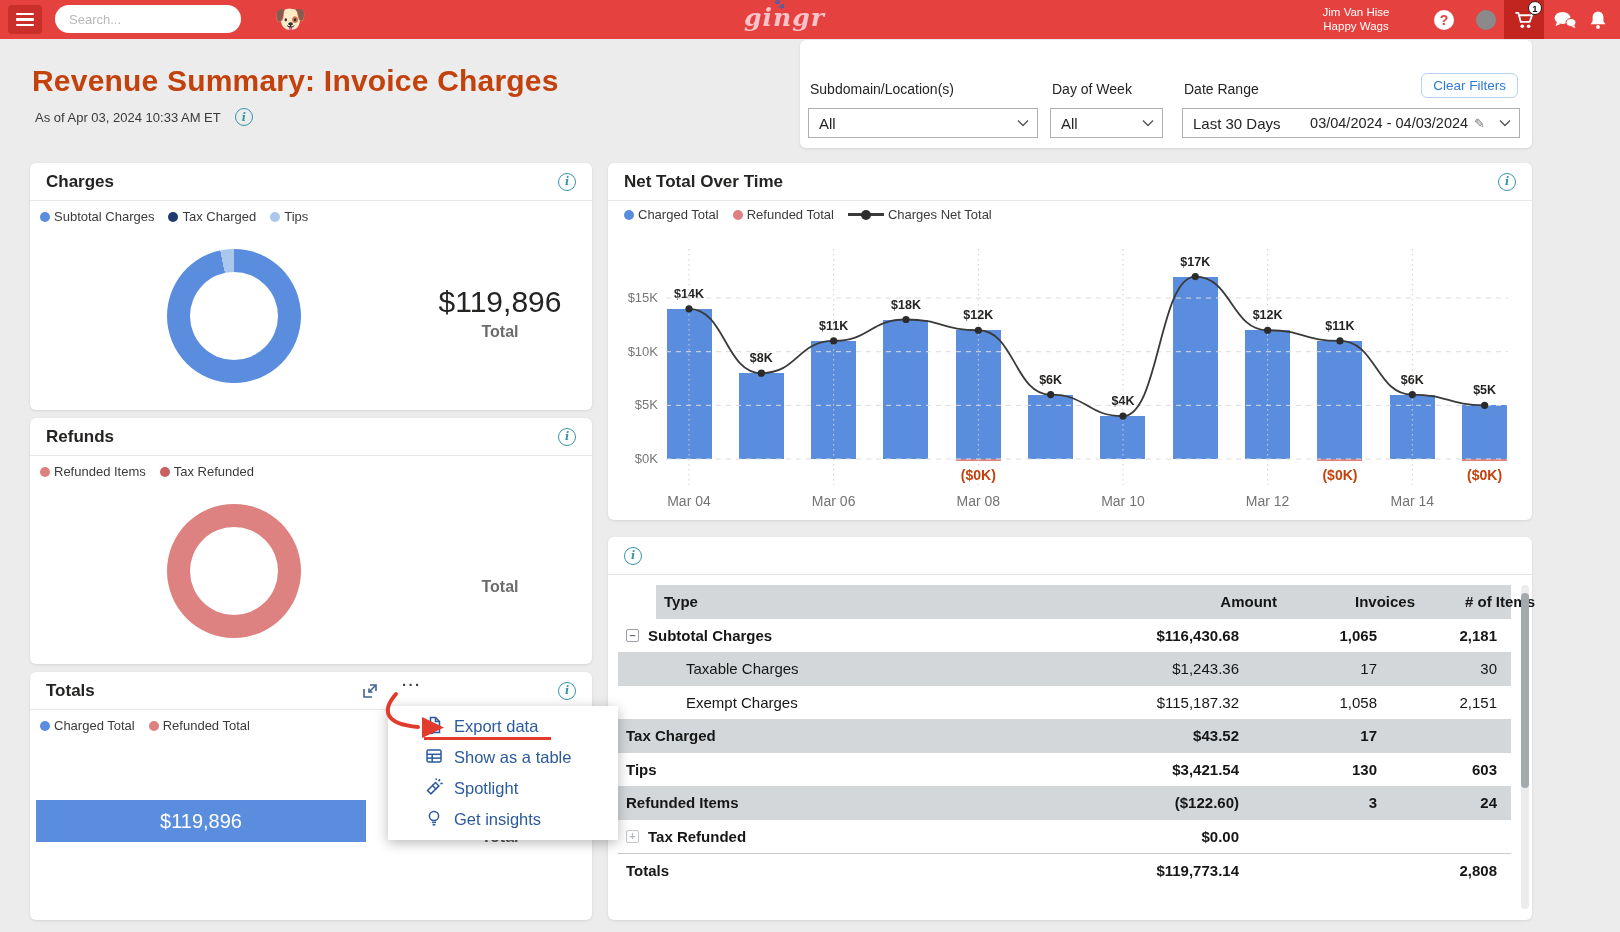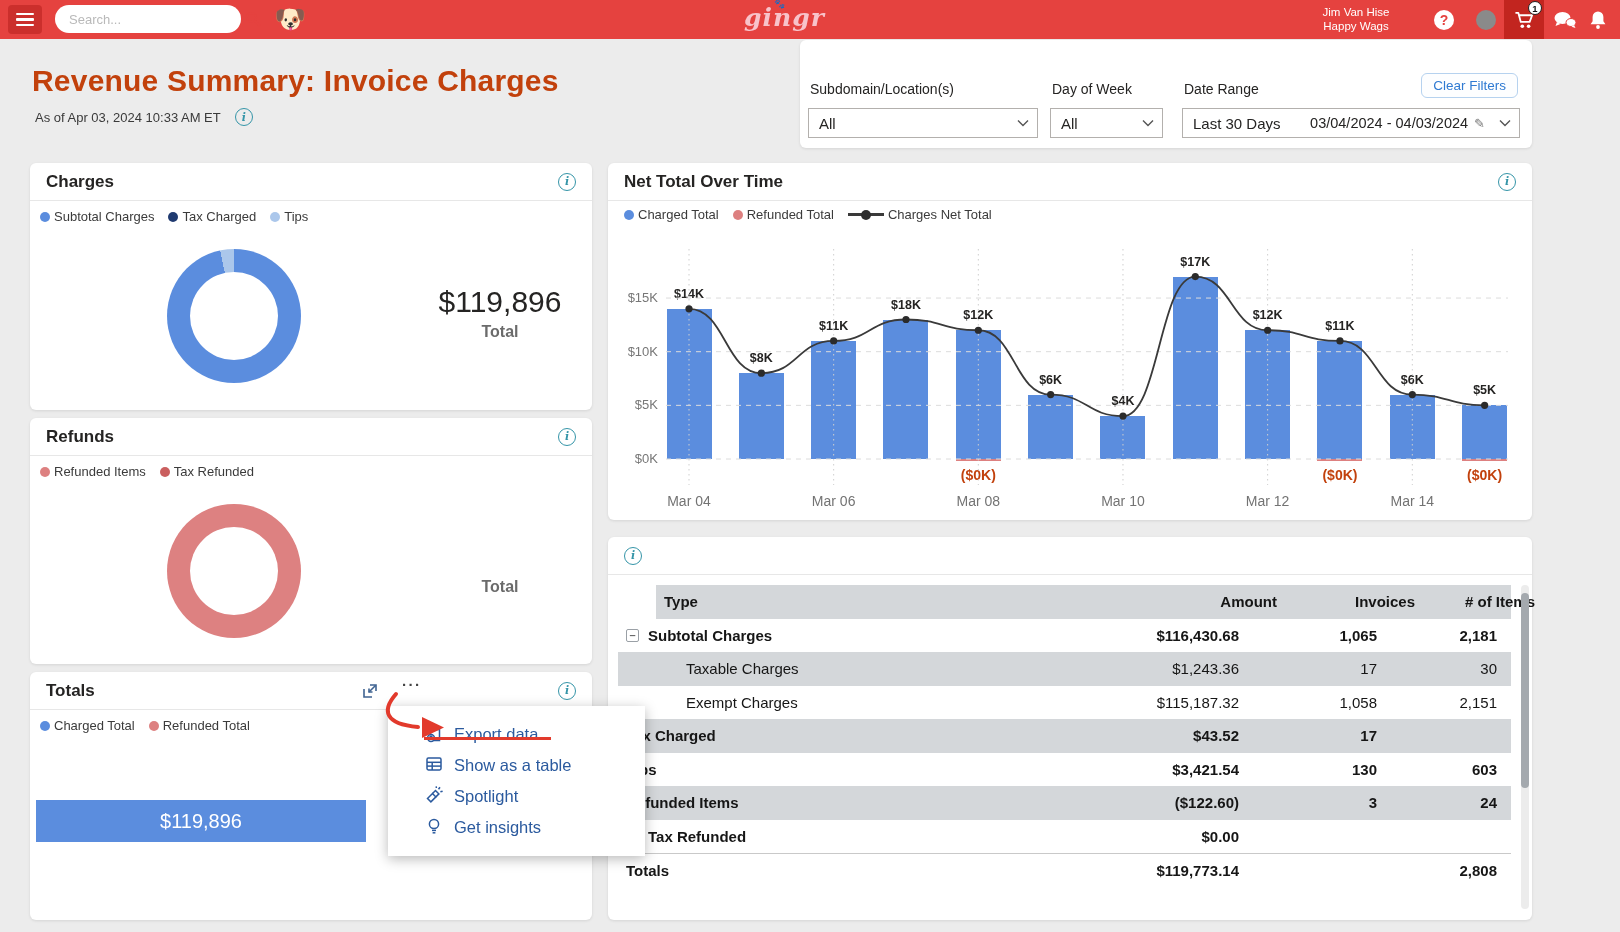--- a/index.html
+++ b/index.html
@@ -58,21 +58,21 @@
   .big-total-label { position:absolute; left:380px; top:160px; width:180px; text-align:center; font-size:16px; font-weight:bold; color:#6b6b6b; }
 
   
   .totals-bar { position:absolute; left:6px; top:128px; width:330px; height:42px; background:#5b8dde; color:#fff; font-size:20px; display:flex; align-items:center; justify-content:center; cursor:pointer; }
   .hidden-total-label { position:absolute; left:400px; top:156px; width:140px; text-align:center; font-size:16px; font-weight:bold; color:#555; z-index:1; }
   .mini-ic { position:absolute; top:9px; width:22px; height:20px; cursor:pointer; }
   .mini-ic svg { width:20px; height:20px; }
   .dots-btn { position:absolute; top:4px; left:372px; font-size:15px; font-weight:bold; color:#444; letter-spacing:1.5px; cursor:pointer; }
 
   
-  .ctx-menu { position:absolute; left:388px; top:706px; width:257px; background:#fff; box-shadow:0 3px 12px rgba(0,0,0,.28); padding:13px 0; z-index:50; }
+  .ctx-menu { position:absolute; left:388px; top:706px; width:230px; background:#fff; box-shadow:0 3px 12px rgba(0,0,0,.28); padding:5px 0; z-index:50; }
   .ctx-item { height:31px; display:flex; align-items:center; padding-left:36px; gap:10px; color:#2b5a9e; font-size:16.5px; cursor:pointer; }
   .ctx-item svg { width:20px; height:20px; flex:0 0 20px; }
   .ctx-item svg * { stroke:#2b5a9e; fill:none; stroke-width:1.5; }
 
   .annotation { position:absolute; left:372px; top:688px; width:200px; height:70px; z-index:60; pointer-events:none; }
 
   
   .chart-body { position:absolute; left:0; top:0; width:924px; height:357px; }
   .chart-svg { position:absolute; left:0; top:0; }
   .bar { position:absolute; width:45px; background:#5b8dde; cursor:pointer; }

